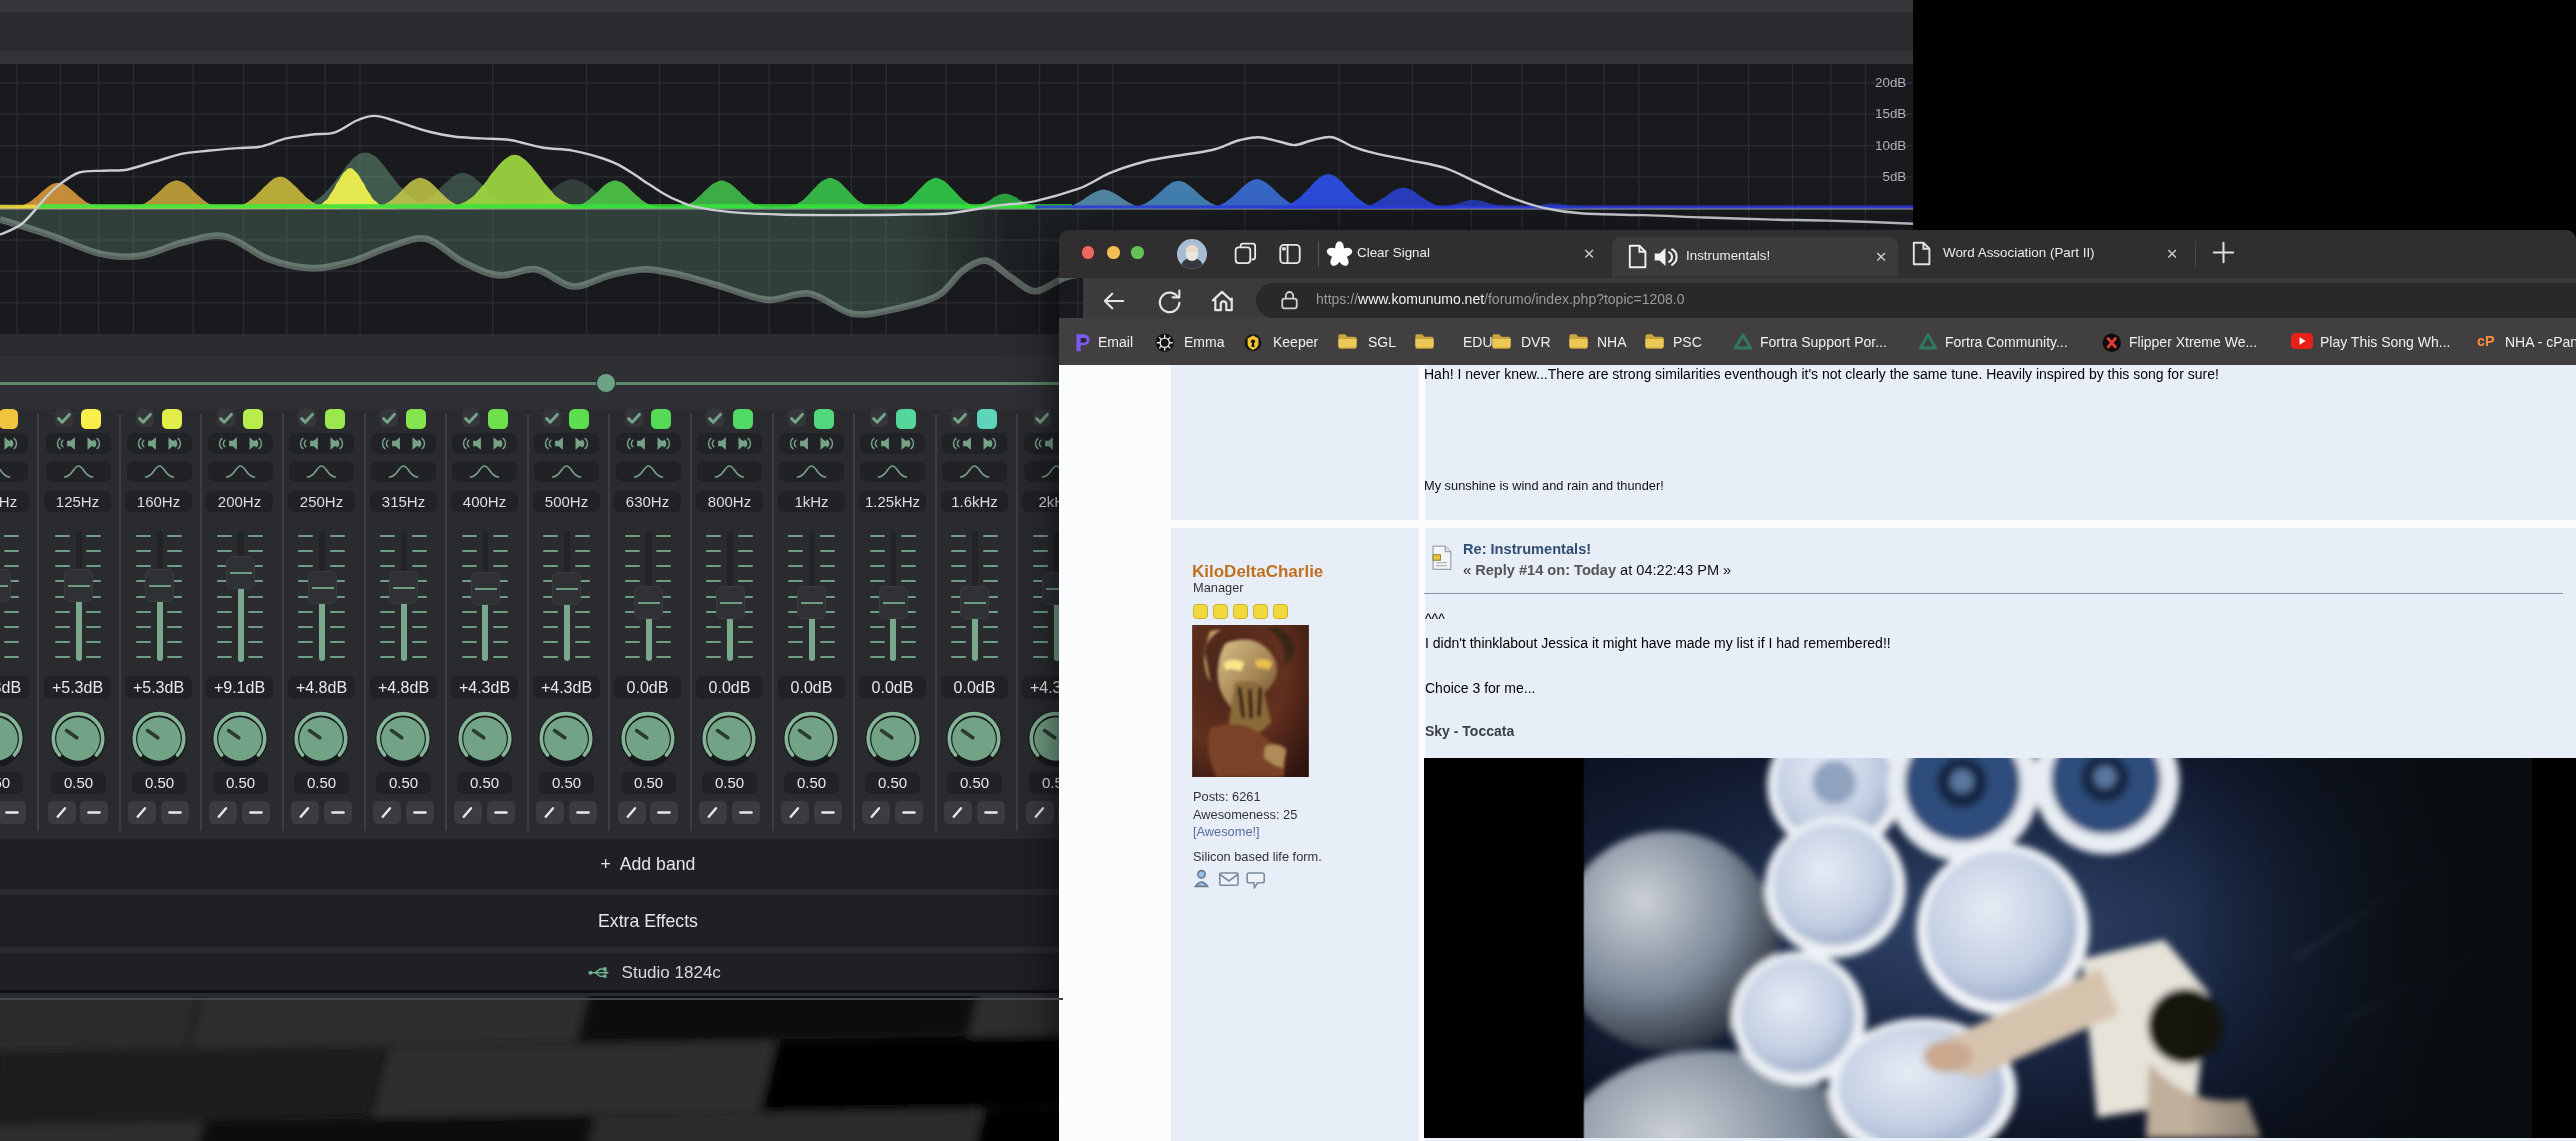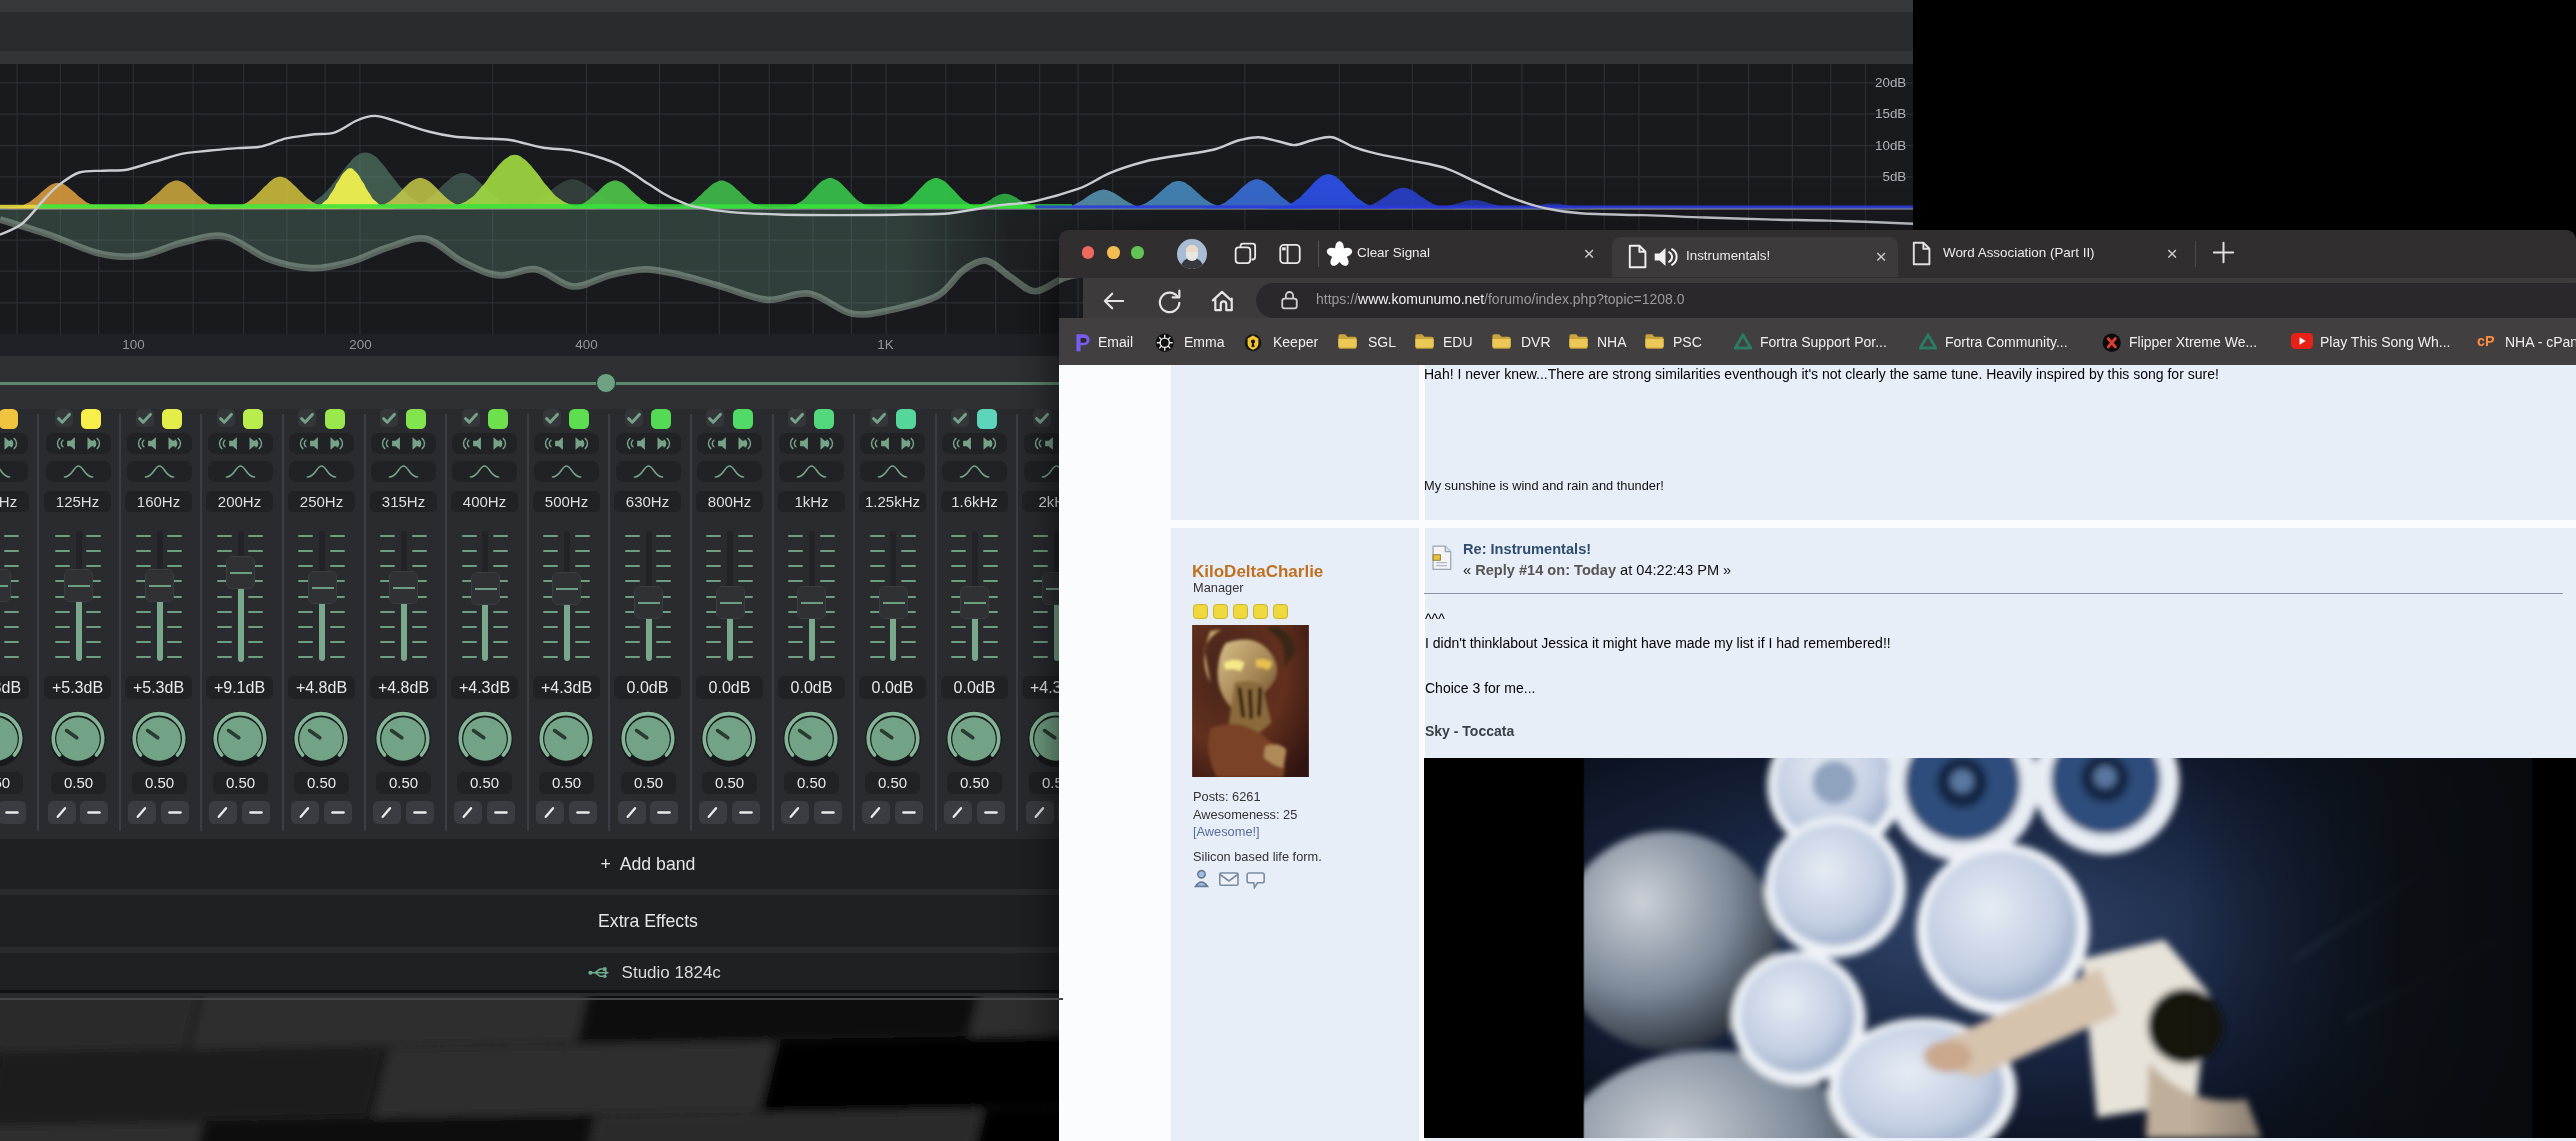--- a/index.html
+++ b/index.html
@@ -210,26 +210,20 @@
           <path d="M2460 237 C2462 237 2466 237 2469 237 C2472 237 2475 237 2478 237 C2481 237 2484 237 2487 237 C2490 236 2493 236 2496 236 C2499 236 2502 235 2505 235 C2508 235 2511 234 2514 234 C2517 233 2520 233 2523 232 C2526 232 2529 231 2532 231 C2535 230 2538 230 2541 229 C2544 229 2547 229 2550 229 C2553 229 2556 229 2559 229 C2562 230 2565 230 2568 231 C2571 231 2574 232 2577 232 C2580 233 2583 233 2586 234 C2589 234 2592 235 2595 235 C2598 235 2601 236 2604 236 C2607 236 2610 236 2613 237 C2616 237 2619 237 2622 237 C2625 237 2628 237 2631 237 C2634 237 2638 237 2640 237 L2640 237 L2460 237 Z" fill="#2b44d8" fill-opacity="0.6"></path>
 <rect x="0" y="231" width="560" height="6" fill="#e8dc40" fill-opacity="0.9"></rect>
           <rect x="60" y="230" width="1700" height="7" fill="#35e43a" fill-opacity="0.85"></rect>
           <rect x="1700" y="232" width="1441" height="5" fill="#2b3be0" fill-opacity="0.85"></rect>
 <path d="M0 280 C6 277 23 272 35 263 C47 254 60 236 70 225 C80 214 85 208 95 200 C105 192 118 182 130 178 C142 174 157 176 170 175 C183 174 196 176 210 173 C224 170 240 164 255 160 C270 156 285 150 300 147 C315 144 330 144 345 142 C360 140 376 139 390 138 C404 137 417 138 430 135 C443 132 457 125 470 122 C483 119 497 118 510 116 C523 114 538 116 550 112 C562 108 574 98 585 93 C596 88 605 85 615 85 C625 85 635 89 645 92 C655 95 665 99 675 102 C685 105 693 108 705 111 C717 114 731 117 745 119 C759 121 774 121 790 122 C806 123 823 122 840 125 C857 128 873 134 890 137 C907 140 923 139 940 142 C957 145 978 151 990 155 C1002 159 1007 161 1015 165 C1023 169 1032 175 1040 180 C1048 185 1057 192 1065 197 C1073 202 1082 208 1090 213 C1098 218 1107 222 1115 225 C1123 228 1126 231 1140 234 C1154 237 1177 241 1200 243 C1223 245 1250 246 1280 247 C1310 248 1347 248 1380 248 C1413 248 1450 248 1480 247 C1510 246 1533 248 1560 245 C1587 242 1617 235 1640 232 C1663 229 1678 230 1700 225 C1722 220 1750 212 1770 205 C1790 198 1802 188 1820 180 C1838 172 1861 165 1880 160 C1899 155 1917 153 1935 150 C1953 147 1973 145 1990 141 C2007 137 2022 128 2035 125 C2048 122 2055 120 2066 120 C2077 120 2090 125 2100 127 C2110 129 2116 133 2125 133 C2134 133 2145 127 2155 125 C2165 123 2176 118 2187 120 C2198 122 2208 130 2220 135 C2232 140 2244 143 2260 147 C2276 151 2296 154 2315 158 C2334 162 2352 164 2371 170 C2390 176 2408 187 2427 195 C2446 203 2464 213 2483 220 C2502 227 2520 233 2539 237 C2558 241 2568 243 2595 245 C2622 247 2666 247 2700 248 C2734 249 2767 251 2800 252 C2833 253 2867 254 2900 255 C2933 256 2960 256 3000 257 C3040 258 3118 261 3141 262" stroke="#c9ccd1" stroke-width="4" fill="none" stroke-linejoin="round"></path>
 <text x="3130" y="38" class="dblab">20dB</text>
           <text x="3130" y="89" class="dblab">15dB</text>
           <text x="3130" y="141" class="dblab">10dB</text>
           <text x="3130" y="192" class="dblab">5dB</text>
 </svg></div>
-  <div id="ruler">
-        <div class="rlab" style="left:109px;">100</div>
-        <div class="rlab" style="left:336px;">200</div>
-        <div class="rlab" style="left:562px;">400</div>
-        <div class="rlab" style="left:861px;">1K</div>
-      </div>
   <div id="sliderstrip">
         <div id="hline"></div>
         <div id="hknob"></div>
       </div>
   <div id="bands">
     <div style="position:absolute;left:0;top:0;width:1913px;height:421px;">
           <div class="bsep" style="left:37px;"></div>
           <div class="bsep" style="left:119px;"></div>
           <div class="bsep" style="left:200px;"></div>
           <div class="bsep" style="left:282px;"></div>
@@ -1146,21 +1140,21 @@
         <div class="bml" style="left:214px;">Keeper</div>
         <div class="bmi" style="left:278px;"><svg width="21" height="17" viewBox="0 0 34 28">
             <path d="M2 5 a3 3 0 0 1 3-3 h8 l4 4 h12 a3 3 0 0 1 3 3 v14 a3 3 0 0 1 -3 3 h-24 a3 3 0 0 1 -3 -3 z" fill="#caa53d"></path>
             <path d="M2 10 h30 v11 a3 3 0 0 1 -3 3 h-24 a3 3 0 0 1 -3 -3 z" fill="#ecc957"></path>
           </svg></div>
         <div class="bml" style="left:309px;">SGL</div>
         <div class="bmi" style="left:355px;"><svg width="21" height="17" viewBox="0 0 34 28">
             <path d="M2 5 a3 3 0 0 1 3-3 h8 l4 4 h12 a3 3 0 0 1 3 3 v14 a3 3 0 0 1 -3 3 h-24 a3 3 0 0 1 -3 -3 z" fill="#caa53d"></path>
             <path d="M2 10 h30 v11 a3 3 0 0 1 -3 3 h-24 a3 3 0 0 1 -3 -3 z" fill="#ecc957"></path>
           </svg></div>
-        <div class="bml" style="left:384px;text-align:center;">EDU</div>
+        <div class="bml" style="left:404px;text-align:center;">EDU</div>
         <div class="bmi" style="left:432px;"><svg width="21" height="17" viewBox="0 0 34 28">
             <path d="M2 5 a3 3 0 0 1 3-3 h8 l4 4 h12 a3 3 0 0 1 3 3 v14 a3 3 0 0 1 -3 3 h-24 a3 3 0 0 1 -3 -3 z" fill="#caa53d"></path>
             <path d="M2 10 h30 v11 a3 3 0 0 1 -3 3 h-24 a3 3 0 0 1 -3 -3 z" fill="#ecc957"></path>
           </svg></div>
         <div class="bml" style="left:462px;">DVR</div>
         <div class="bmi" style="left:509px;"><svg width="21" height="17" viewBox="0 0 34 28">
             <path d="M2 5 a3 3 0 0 1 3-3 h8 l4 4 h12 a3 3 0 0 1 3 3 v14 a3 3 0 0 1 -3 3 h-24 a3 3 0 0 1 -3 -3 z" fill="#caa53d"></path>
             <path d="M2 10 h30 v11 a3 3 0 0 1 -3 3 h-24 a3 3 0 0 1 -3 -3 z" fill="#ecc957"></path>
           </svg></div>
         <div class="bml" style="left:538px;">NHA</div>

